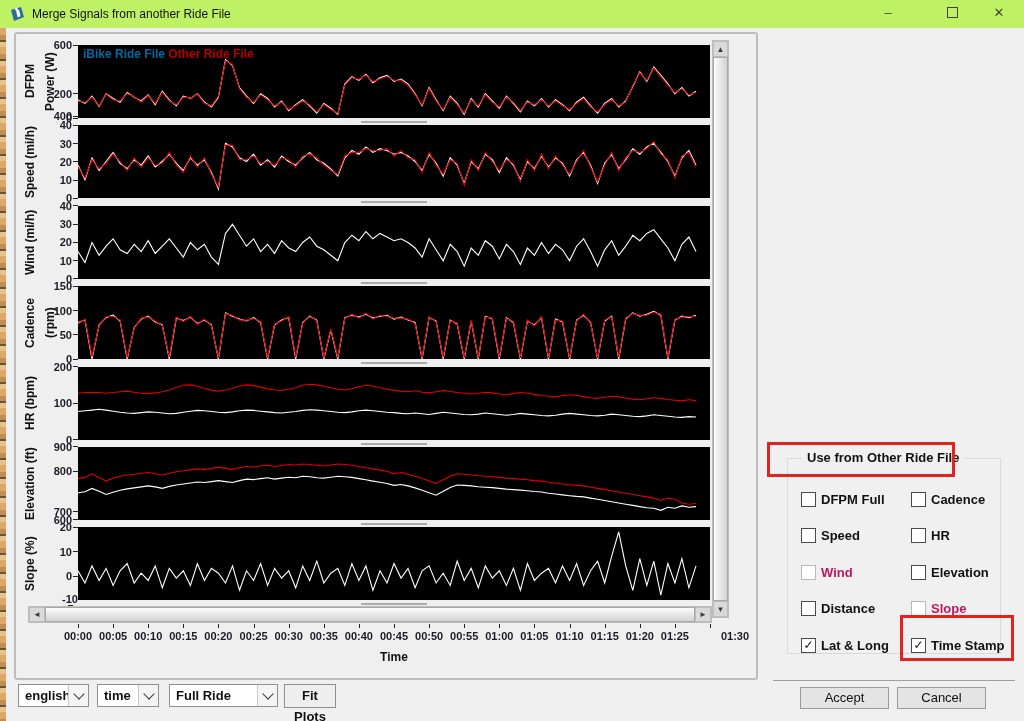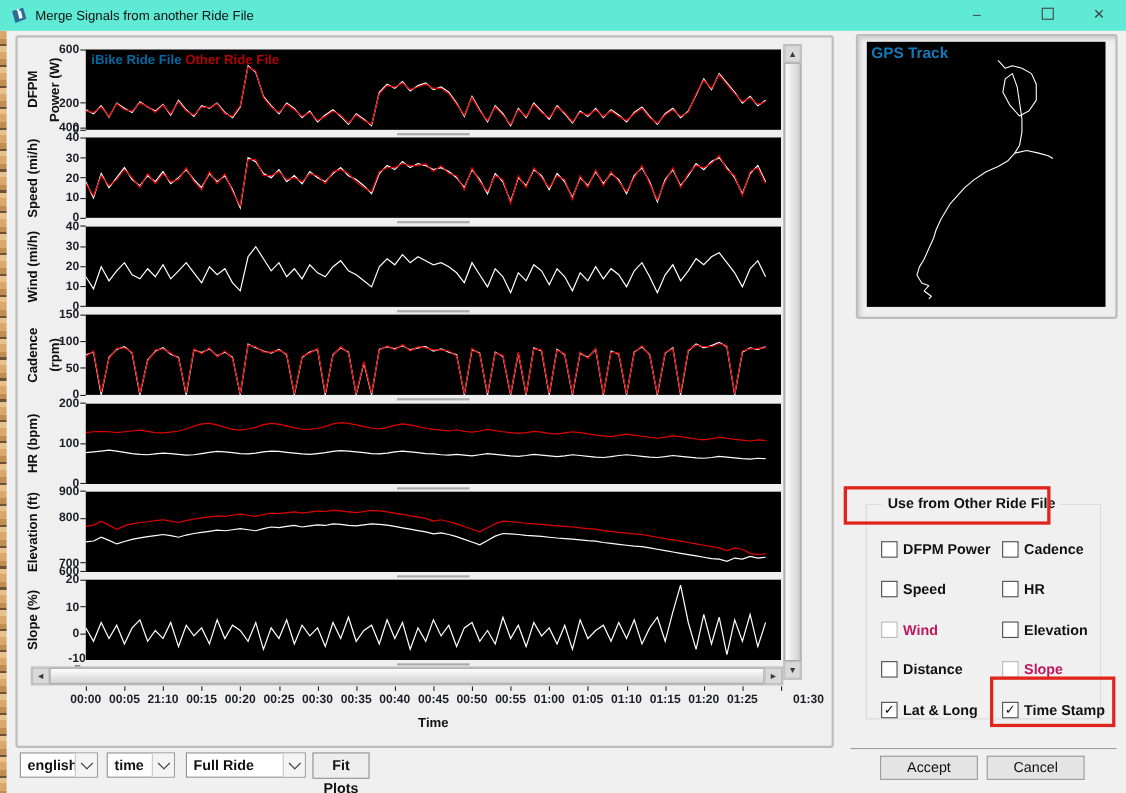--- a/index.html
+++ b/index.html
@@ -1,19 +1,19 @@
 <!DOCTYPE html>
 <html><head>
 <meta charset="utf-8">
 <style>
   html,body{margin:0;padding:0;background:#777;}
   .screen{position:relative;width:1024px;height:721px;background:#f0f0f0;
     font-family:"Liberation Sans",sans-serif;overflow:hidden;outline:1px solid #9a9a9a;}
   
-  #titlebar{position:absolute;left:0;top:0;width:1024px;height:28px;background:#5eead4;}
+  #titlebar{position:absolute;left:0;top:0;width:1024px;height:28px;background:#bef264;}
   #app-icon{position:absolute;left:8px;top:5px;width:18px;height:18px;}
   #title-text{position:absolute;left:32px;top:0;height:28px;line-height:28px;font-size:12px;color:#111;}
   .winbtn{position:absolute;top:0;width:44px;height:28px;text-align:center;line-height:26px;
     color:#444;font-size:13px;cursor:default;}
   #btn-min{left:866px;} #btn-max{left:930px;} #btn-close{left:977px;}
   #btn-max span{display:inline-block;width:9px;height:9px;border:1px solid #444;vertical-align:middle;margin-top:-2px;}
   
   #desktop-strip{position:absolute;left:0;top:28px;width:6px;height:693px;
     background:repeating-linear-gradient(180deg,#dca869 0 7px,#c28d50 7px 12px,#6b5138 12px 14px,#e8c28c 14px 19px);}
   
@@ -309,21 +309,21 @@
       </div>
     </div>
 
   <div id="xaxis">
     <div id="xaxis-title">Time</div>
   <div class="xtickline" style="left: 0px;"></div>
       <div class="xticklabel" style="left: 0px;">00:00</div>
       <div class="xtickline" style="left: 35.1px;"></div>
       <div class="xticklabel" style="left: 35.1px;">00:05</div>
       <div class="xtickline" style="left: 70.2px;"></div>
-      <div class="xticklabel" style="left: 70.2px;">21:10</div>
+      <div class="xticklabel" style="left: 70.2px;">00:10</div>
       <div class="xtickline" style="left: 105.3px;"></div>
       <div class="xticklabel" style="left: 105.3px;">00:15</div>
       <div class="xtickline" style="left: 140.4px;"></div>
       <div class="xticklabel" style="left: 140.4px;">00:20</div>
       <div class="xtickline" style="left: 175.6px;"></div>
       <div class="xticklabel" style="left: 175.6px;">00:25</div>
       <div class="xtickline" style="left: 210.7px;"></div>
       <div class="xticklabel" style="left: 210.7px;">00:30</div>
       <div class="xtickline" style="left: 245.8px;"></div>
       <div class="xticklabel" style="left: 245.8px;">00:35</div>
@@ -355,36 +355,27 @@
     <div class="sb-arrow" id="vsb-up">▲</div>
     <div id="vsb-thumb"></div>
     <div class="sb-arrow" id="vsb-down">▼</div>
   </div>
   <div class="sb" id="hscroll">
     <div class="sb-arrow" id="hsb-left">◄</div>
     <div id="hsb-thumb"></div>
     <div class="sb-arrow" id="hsb-right">►</div>
   </div>
 
-  <div id="gps-panel">
-    <div id="gps-black">
-      <span id="gps-label" style="color: rgb(21, 121, 186);">GPS Track</span>
-      <svg id="gps-svg" width="217" height="241" viewBox="0 0 100 100" preserveAspectRatio="none">
-          <polyline points="55,7 58,10 61,9 65,10 69,12 71,16 71,22 68,26 64,28 60,24 57,19 58,14 61,12 63,17 64,23 65,29 65,34 64,39 62,42 59,45 55,47 50,49 45,52 41,55 38,58 35,61 33,64 31,67 29,71 28,74 26,78 24,82 22,85 21,88 23,91 26,92 24,94 27,96 26,97" fill="none" stroke="#ffffff" stroke-width="1" vector-effect="non-scaling-stroke" stroke-linejoin="round"></polyline>
-          <polyline points="62,42 67,41 72,42 76,43 78,44" fill="none" stroke="#ffffff" stroke-width="1" vector-effect="non-scaling-stroke" stroke-linejoin="round"></polyline>
-        </svg>
-    </div>
-  </div>
 
   <div id="groupbox">
     <span id="groupbox-title">Use from Other Ride File</span>
     <div id="cb-grid">
         <div class="cb">
           <span class="box"></span>
-          <span class="txt">DFPM Power</span>
+          <span class="txt">DFPM Full</span>
         </div>
         <div class="cb">
           <span class="box"></span>
           <span class="txt">Cadence</span>
         </div>
         <div class="cb">
           <span class="box"></span>
           <span class="txt">Speed</span>
         </div>
         <div class="cb">

